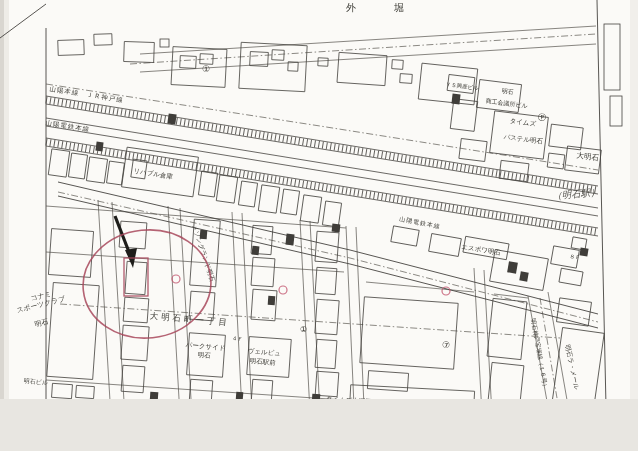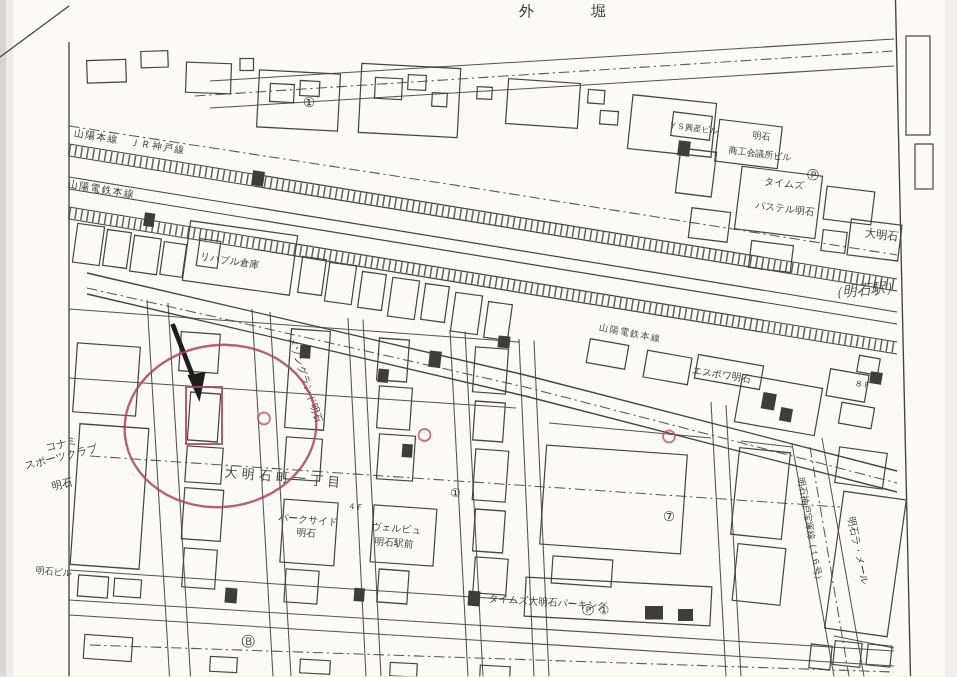--- a/index.html
+++ b/index.html
@@ -1,16 +1,16 @@
 <!DOCTYPE html>
 <html><head>
 <meta charset="utf-8">
 <style>
   html,body{margin:0;padding:0;background:#e8e6e1;}
-  .page{position:relative;width:638px;height:451px;overflow:hidden;background:#fbfaf7;
+  .page{position:relative;width:638px;height:399px;overflow:hidden;background:#fbfaf7;
         font-family:"DejaVu Sans",sans-serif;}
   svg text{font-family:"DejaVu Sans",sans-serif;fill:#3b3a34;}
   svg .hand{font-style:italic;}
 </style>
 </head>
 <body>
 
 <div class="page">
   <svg id="map" width="638" height="451" viewBox="0 0 638 451">
       <rect x="0" y="0" width="638" height="451" fill="#fbfaf7"></rect>

